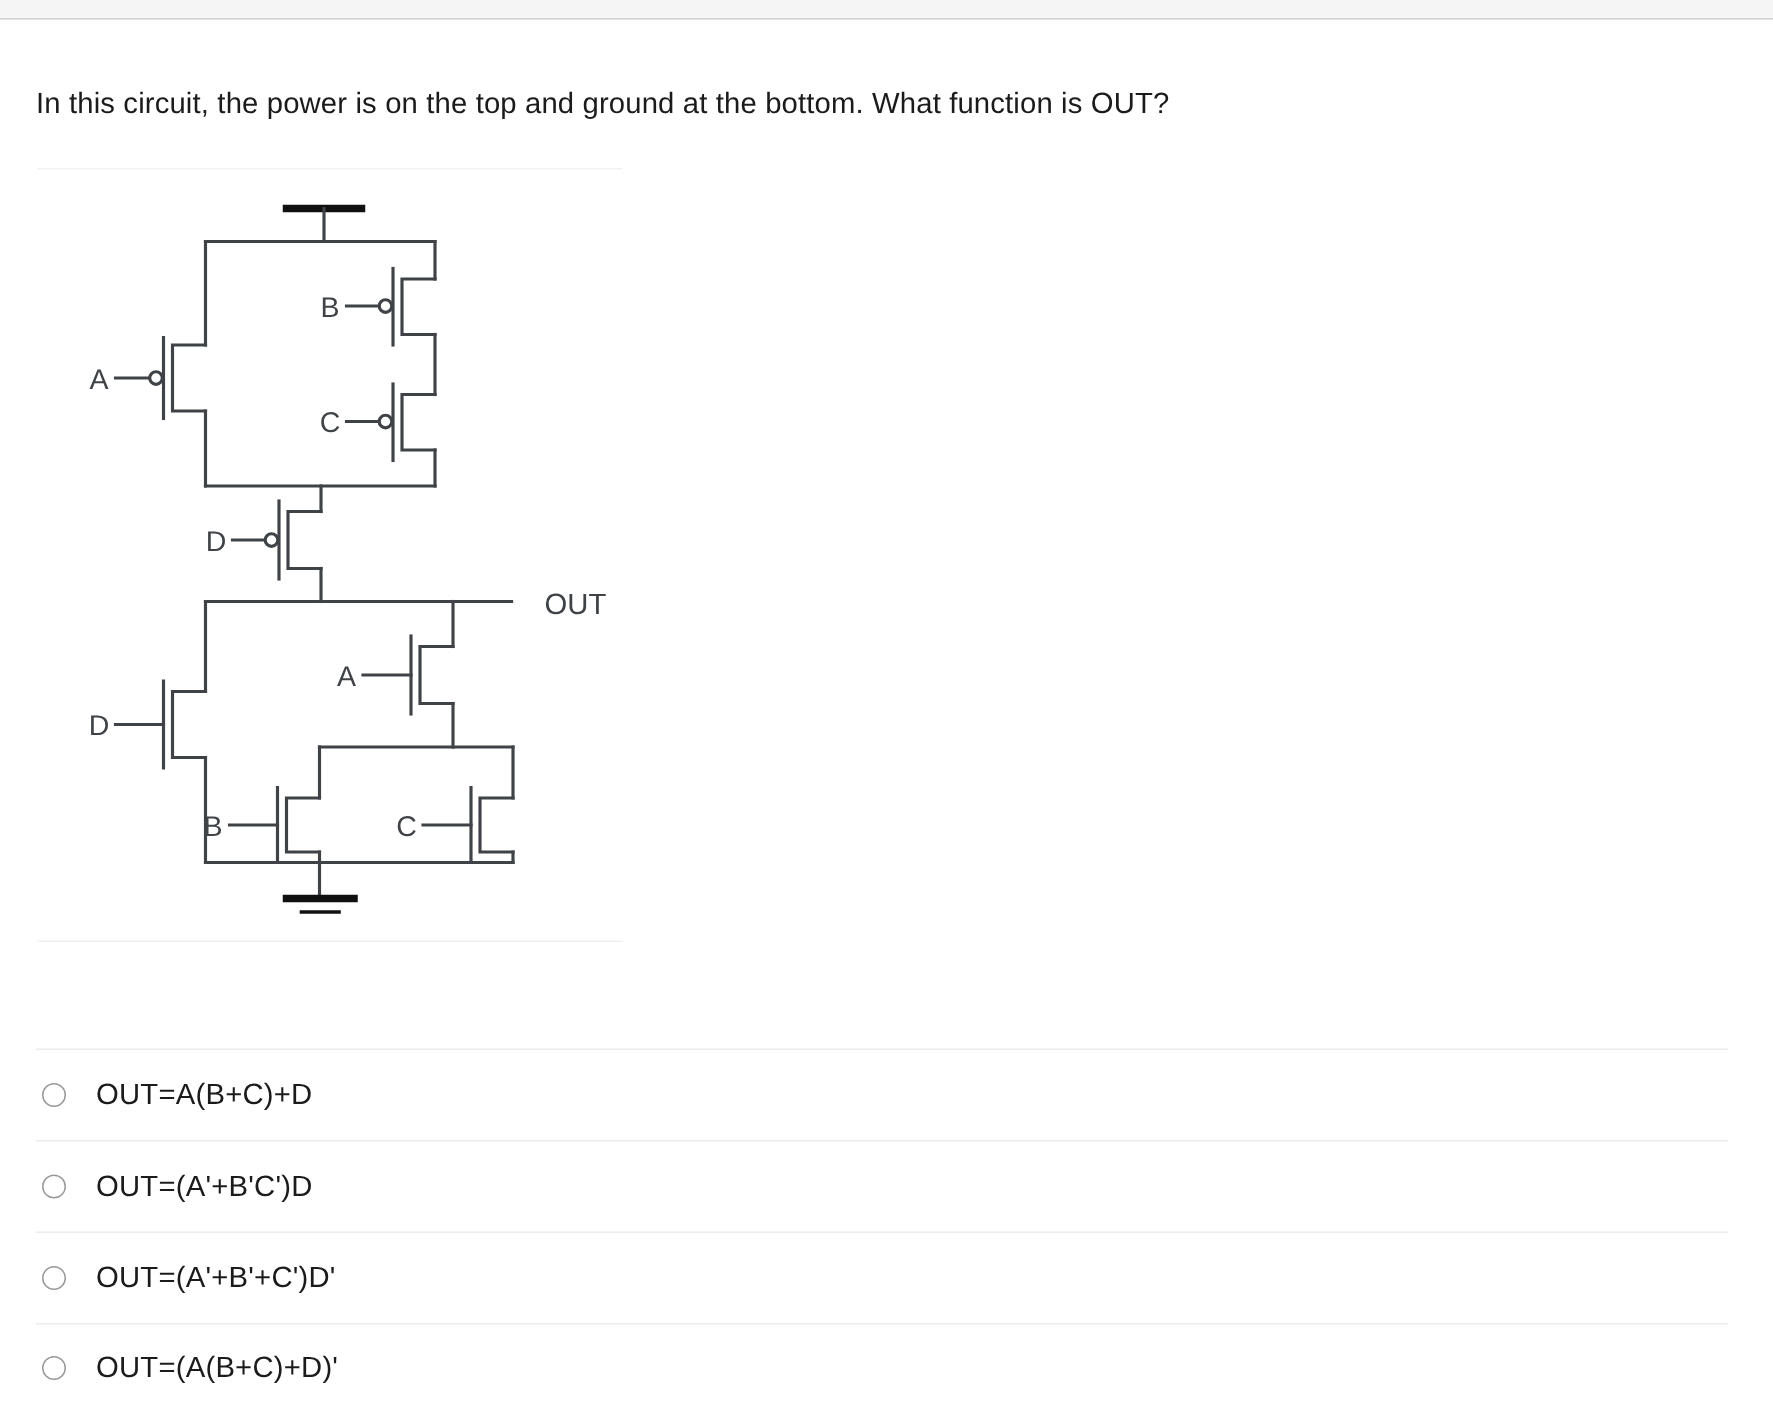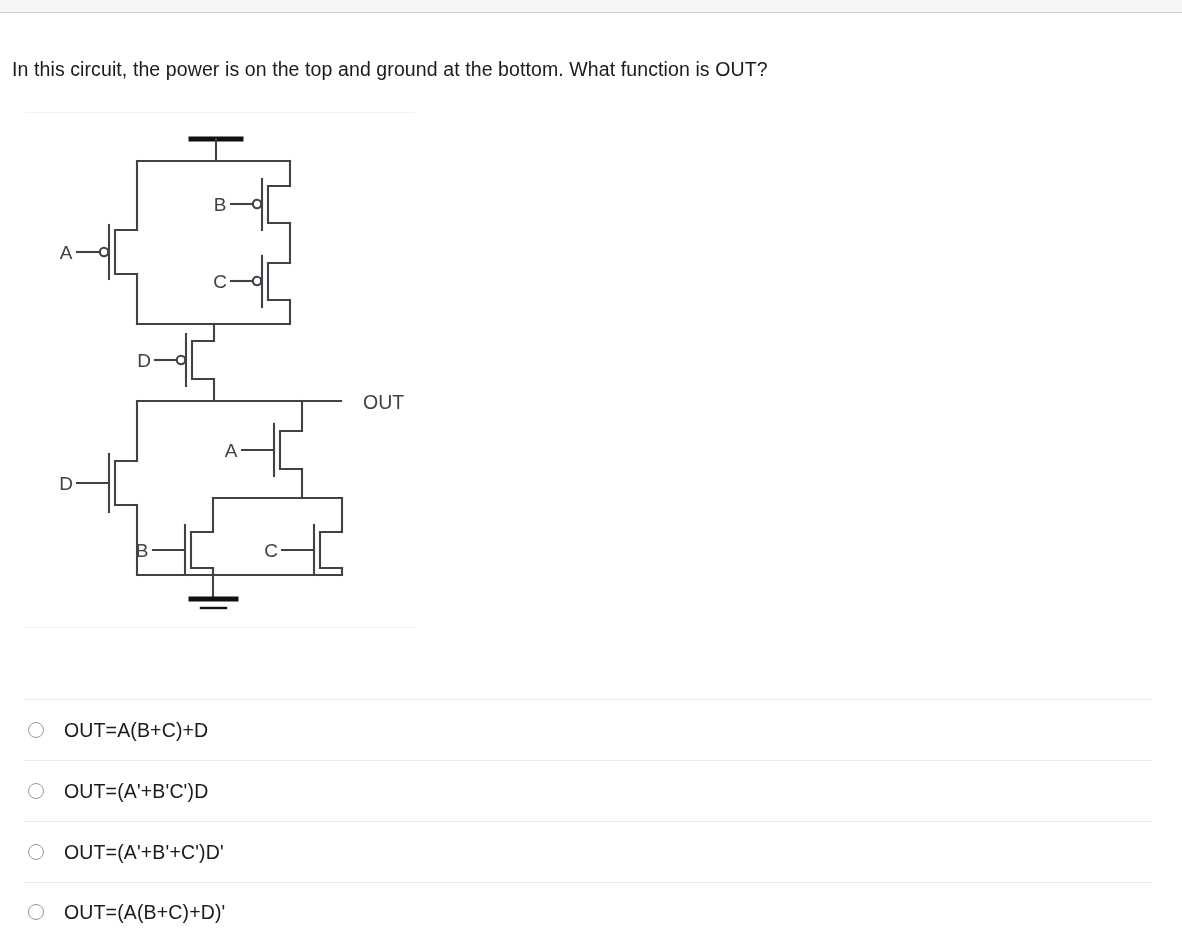--- a/index.html
+++ b/index.html
@@ -23,21 +23,21 @@
     width: 1182px;
     height: 13px;
     background: #f5f5f5;
     border-bottom: 1px solid #cfd2d4;
     box-sizing: border-box;
   }
 
   
   .question {
     position: absolute;
-    left: 12px;
+    left: 24px;
     top: 56px;
     width: 1120px;
     font-size: 19.5px;
     line-height: 26px;
     color: #1b1b1b;
     letter-spacing: 0.1px;
     white-space: nowrap;
   }
 
   

